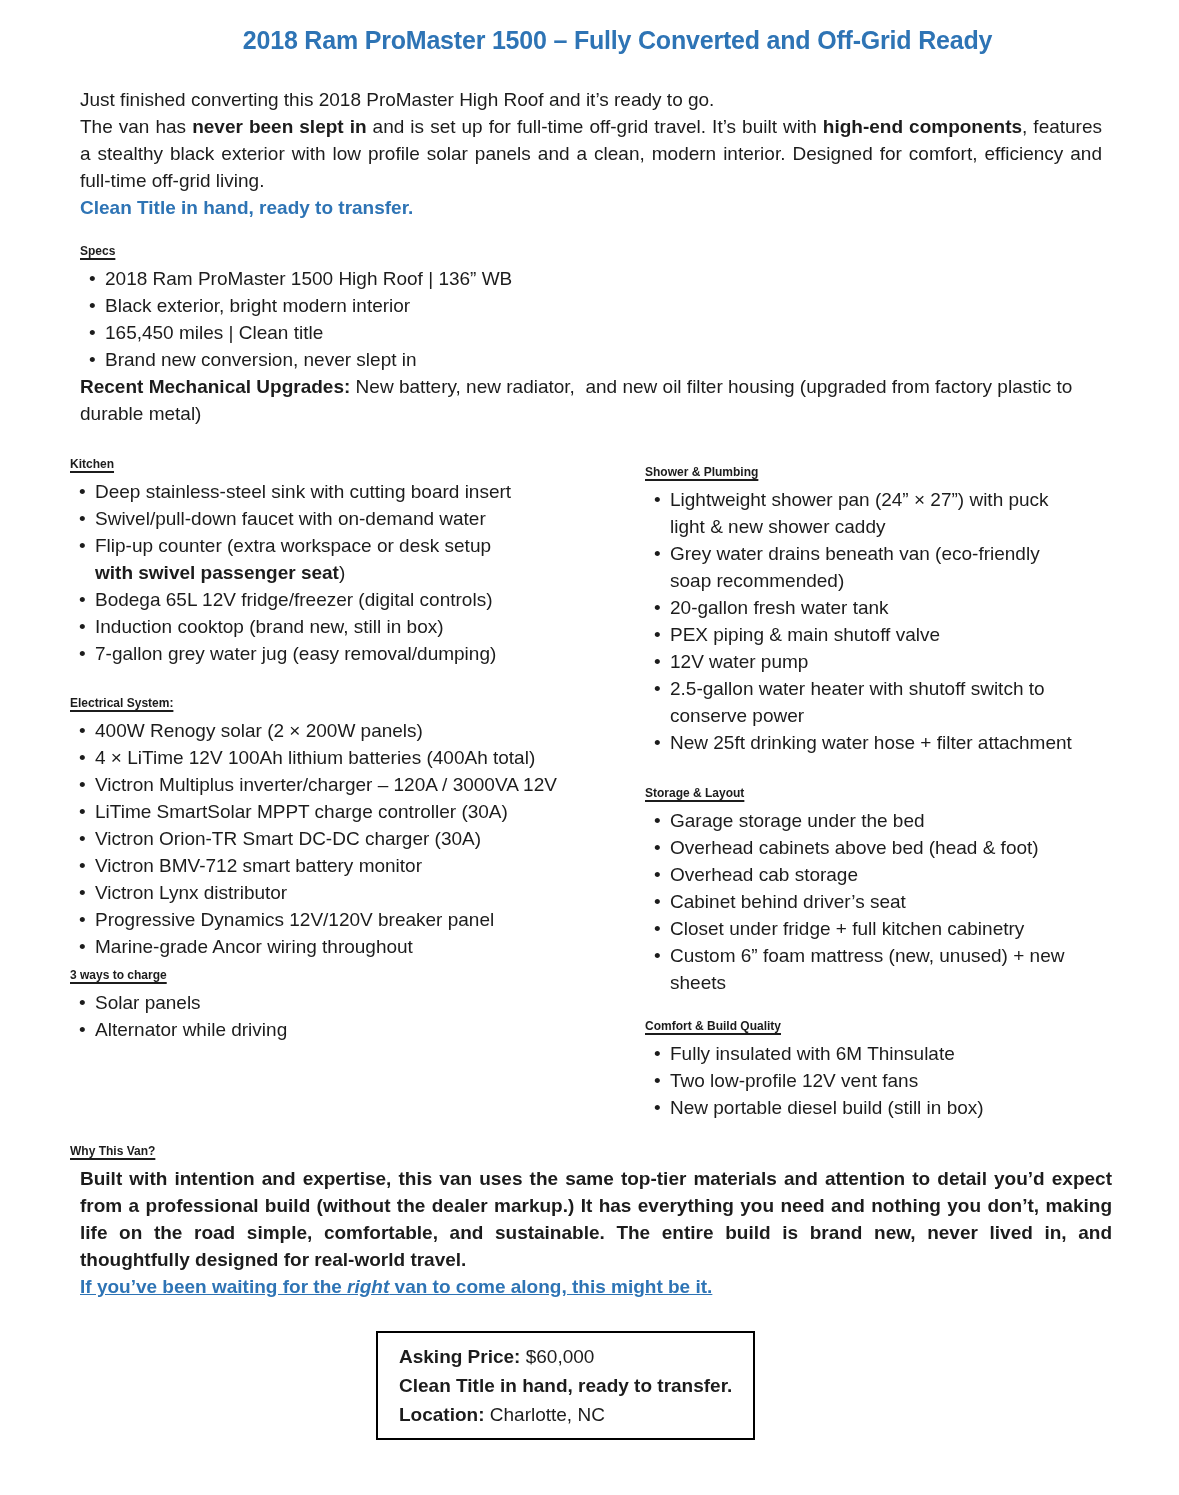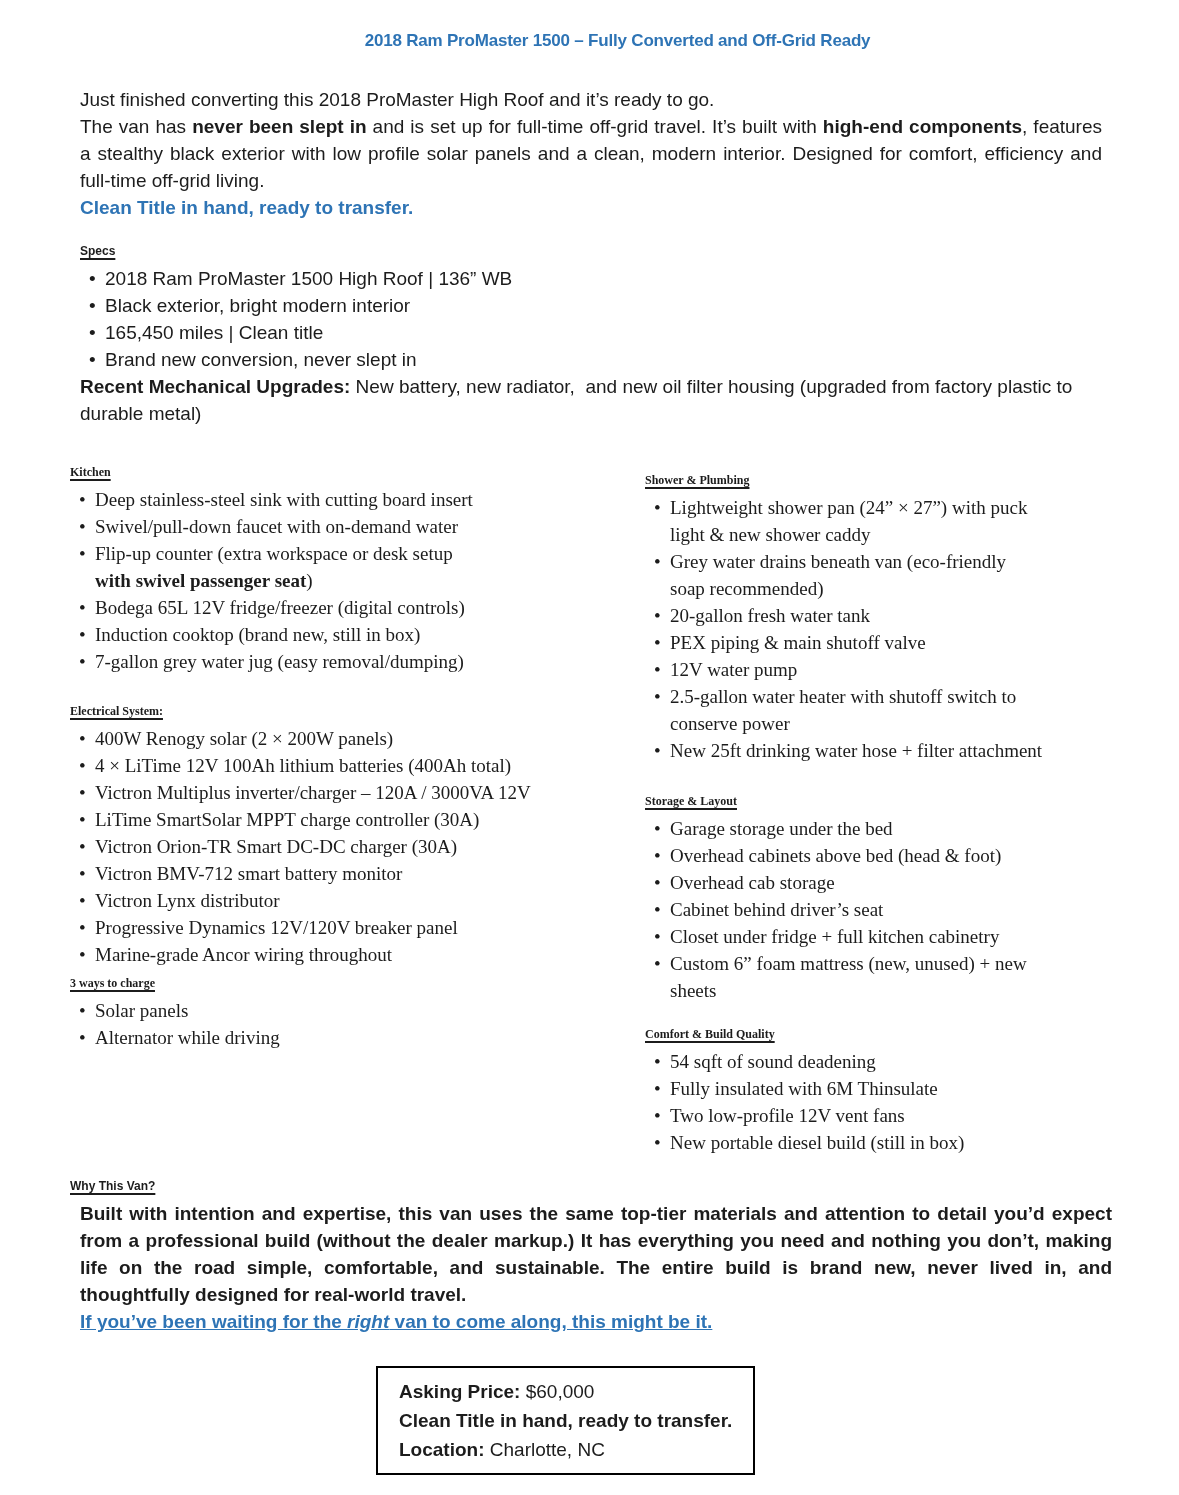--- a/index.html
+++ b/index.html
@@ -12,21 +12,21 @@
     font-size: 19px;
     line-height: 27px;
     color: #1c1c1c;
     overflow: hidden;
   }
   .page { padding: 26px 24px 0 80px; }
 
   h1.doc-title {
     text-align: center;
     color: #2E74B5;
-    font-size: 17px;
+    font-size: 25px;
     line-height: 29px;
     font-weight: 700;
     margin: 0 0 31px 0;
     letter-spacing: -0.2px;
   }
 
   .text-block { width: 1022px; }
 
   .justified { text-align: justify; }
 
@@ -50,21 +50,21 @@
   ul.bullets li::before {
     content: "\2022";
     position: absolute;
     left: 9px;
     top: 0;
   }
 
   section.specs { margin-top: 17px; }
   .specs-note { white-space: pre-wrap; }
 
-  .columns { display: flex; margin-left: -10px; margin-top: 32px; font-family: Liberation Serif, serif; }
+  .columns { display: flex; margin-left: -10px; margin-top: 24px; }
   .col-left { width: 575px; flex: 0 0 575px; }
   .col-right { width: 500px; flex: 0 0 500px; padding-top: 8px; }
 
   section.sec-electrical { margin-top: 23px; }
   section.sec-charging { margin-top: 2px; }
   section.sec-storage { margin-top: 24px; }
   section.sec-comfort { margin-top: 17px; }
 
   section.sec-why { margin-top: 17px; margin-left: -10px; }
   section.sec-why .why-para { width: 1032px; margin-left: 10px; text-align: justify; font-weight: bold; }
@@ -173,21 +173,20 @@
             <li>Cabinet behind driver’s seat</li>
             <li>Closet under fridge + full kitchen cabinetry</li>
             <li>Custom 6” foam mattress (new, unused) + new
 sheets</li>
           </ul>
       </section>
 
       <section class="sec-comfort">
         <h2 class="sec-heading">Comfort &amp; Build Quality</h2>
         <ul class="bullets">
-            <li>54 sqft of sound deadening</li>
             <li>Fully insulated with 6M Thinsulate</li>
             <li>Two low-profile 12V vent fans</li>
             <li>New portable diesel build (still in box)</li>
           </ul>
       </section>
     </div>
 
   </div>
 
   <section class="sec-why">

